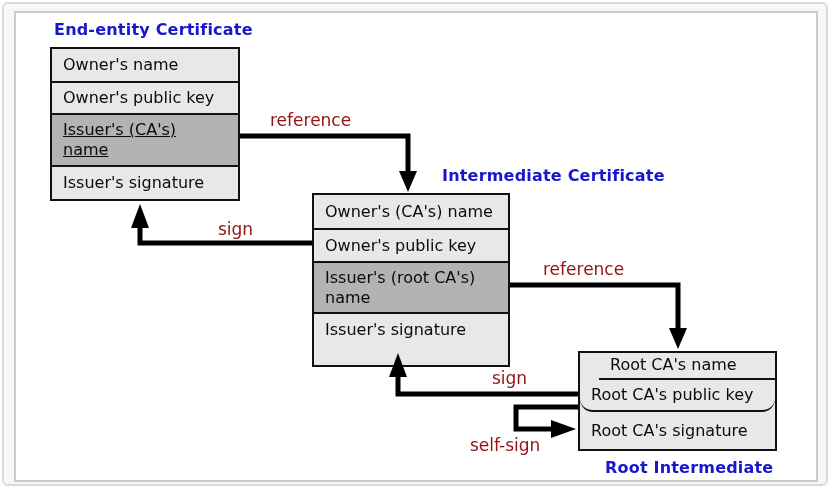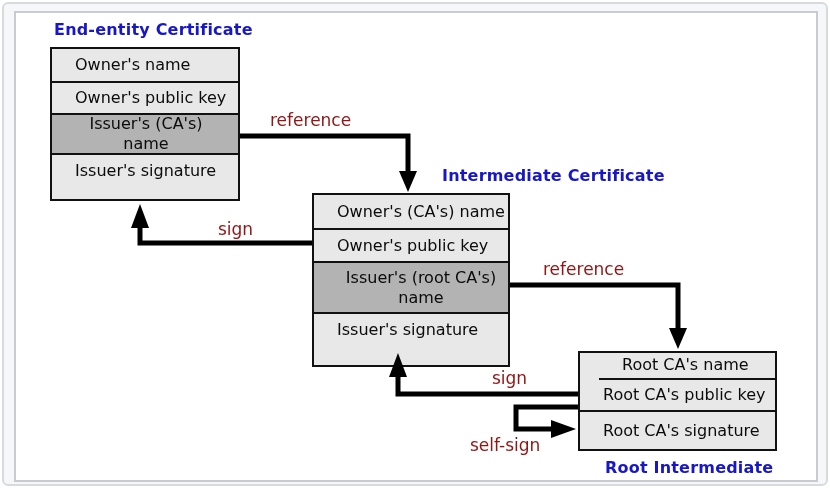--- a/index.html
+++ b/index.html
@@ -39,25 +39,24 @@
   }
   .cert-box{
     position:absolute;
     border:2px solid var(--box-border);
     display:flex;flex-direction:column;
     background:var(--row-light);
   }
   .cert-row{
     background:var(--row-light);
     display:flex;align-items:center;
-    padding-left:23px;
+    padding-left:11px;
     font-size:16px;color:#0b0b0b;
     line-height:1.25;
     overflow:hidden;
-    text-align:center;
   }
   .cert-row.sep{border-bottom:2px solid var(--box-border);}
   .cert-row.highlight{background:var(--row-dark);}
   .wrap-140 span{display:inline-block;width:142px;}
   .wrap-165 span{display:inline-block;width:168px;}
   .arrow-label{
     position:absolute;
     font-size:17px;
     color:var(--label-red);
     white-space:nowrap;
@@ -69,39 +68,39 @@
 </head>
 <body>
 
 <div class="outer-frame"></div>
 <div class="inner-panel"></div>
 
 <div class="cert-title" style="left:54px;top:20px;">End-entity Certificate</div>
 <div class="cert-box" style="left:50px;top:47px;width:190px;height:154px;">
   <div class="cert-row sep" style="height:34px;">Owner's name</div>
   <div class="cert-row sep" style="height:32px;">Owner's public key</div>
-  <div class="cert-row sep highlight wrap-140" style="height:40px;">
+  <div class="cert-row sep highlight wrap-140" style="height:52px;text-decoration:underline;">
     <span>Issuer's (CA's) name</span>
   </div>
   <div class="cert-row" style="height:32px;">Issuer's signature</div>
 </div>
 
 <div class="cert-title" style="left:442px;top:166px;">Intermediate Certificate</div>
 <div class="cert-box" style="left:312px;top:193px;width:198px;height:174px;">
   <div class="cert-row sep" style="height:35px;">Owner's (CA's) name</div>
   <div class="cert-row sep" style="height:33px;">Owner's public key</div>
   <div class="cert-row sep highlight wrap-165" style="height:51px;">
     <span>Issuer's (root CA's) name</span>
   </div>
   <div class="cert-row" style="height:32px;">Issuer's signature</div>
 </div>
 
 <div class="cert-box" style="left:578px;top:351px;width:199px;height:100px;">
   <div class="cert-row sep" style="height:34px;margin-left:19px;">Root CA's name</div>
-  <div class="cert-row sep" style="height:41px;">Root CA's public key</div>
+  <div class="cert-row sep" style="height:41px;border-radius:13px;">Root CA's public key</div>
   <div class="cert-row" style="height:47px;">Root CA's signature</div>
 </div>
 <div class="cert-title" style="left:605px;top:458px;">Root Intermediate</div>
 
 <div class="arrow-label" style="left:270px;top:110px;">reference</div>
 <div class="arrow-label" style="left:218px;top:219px;">sign</div>
 <div class="arrow-label" style="left:543px;top:259px;">reference</div>
 <div class="arrow-label" style="left:492px;top:368px;">sign</div>
 <div class="arrow-label" style="left:470px;top:435px;">self-sign</div>
 

